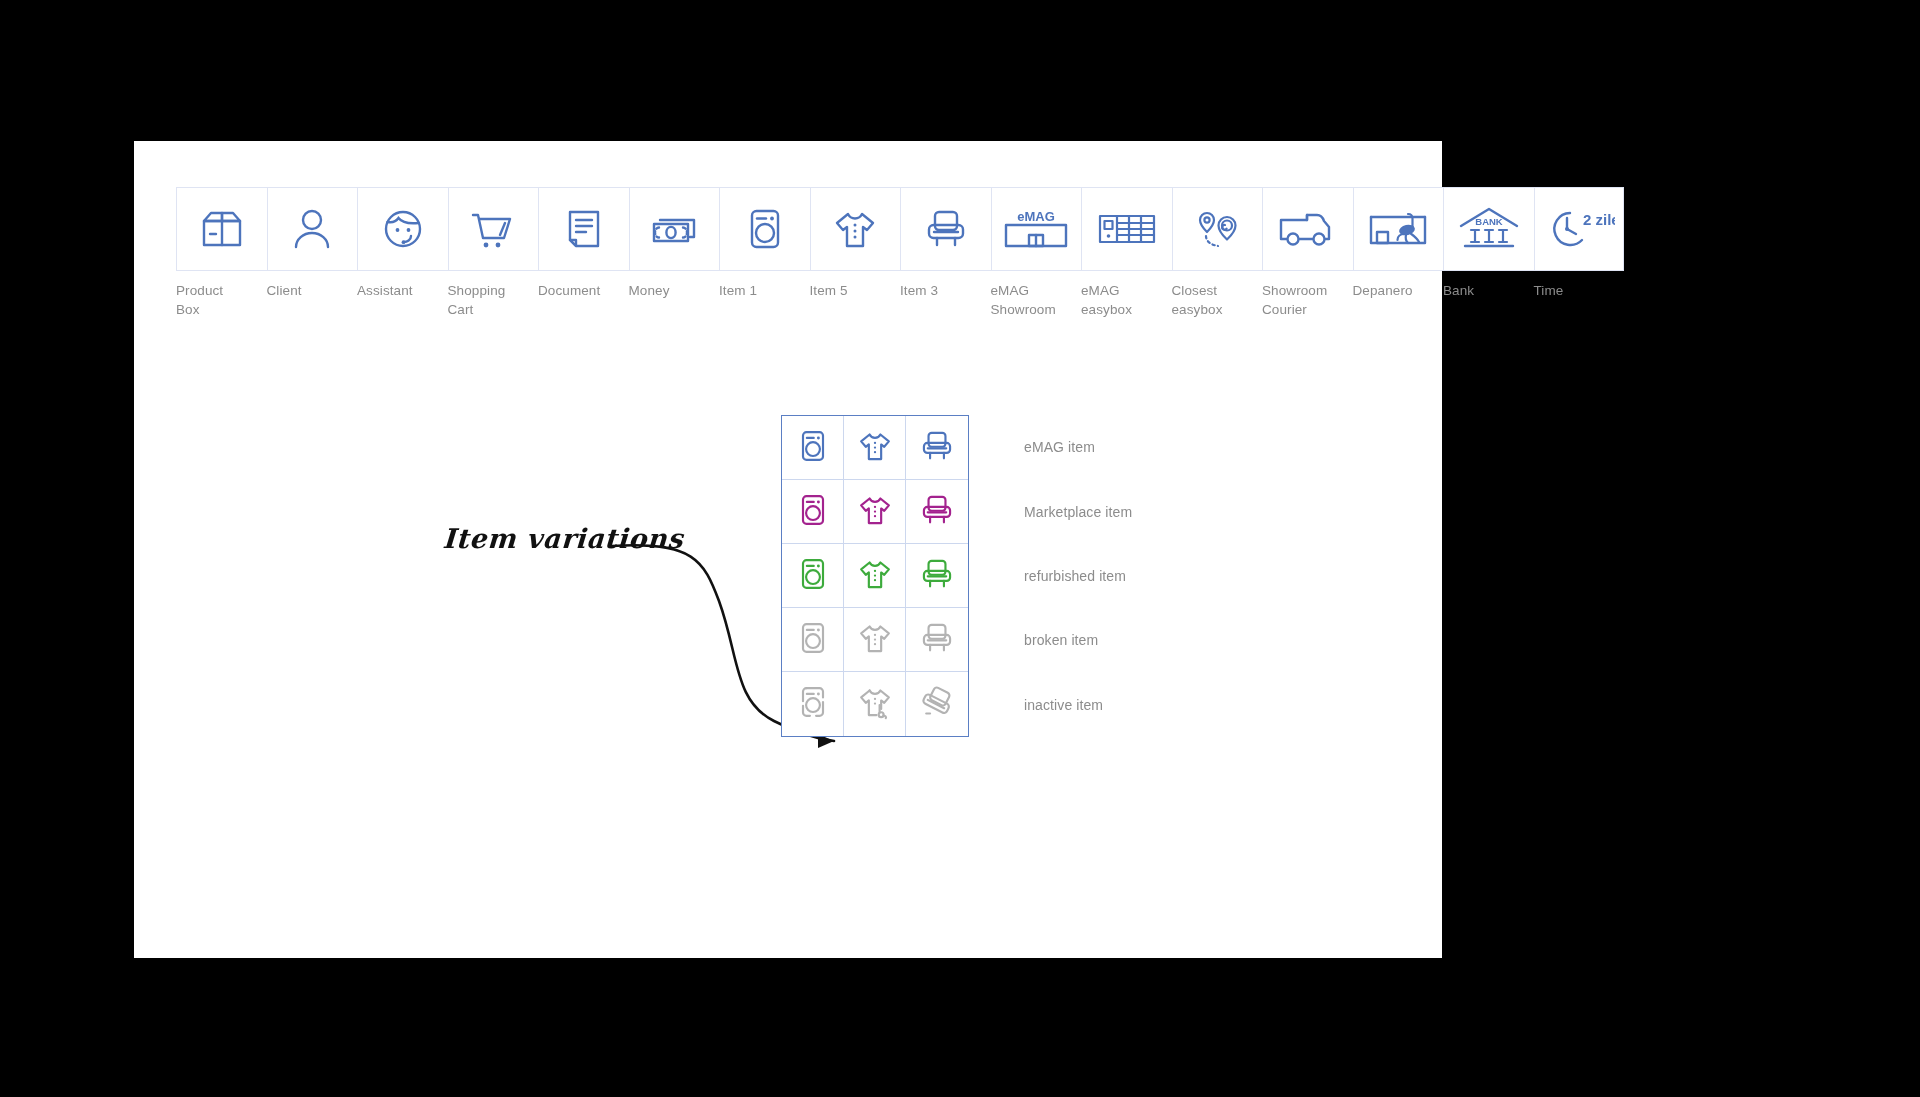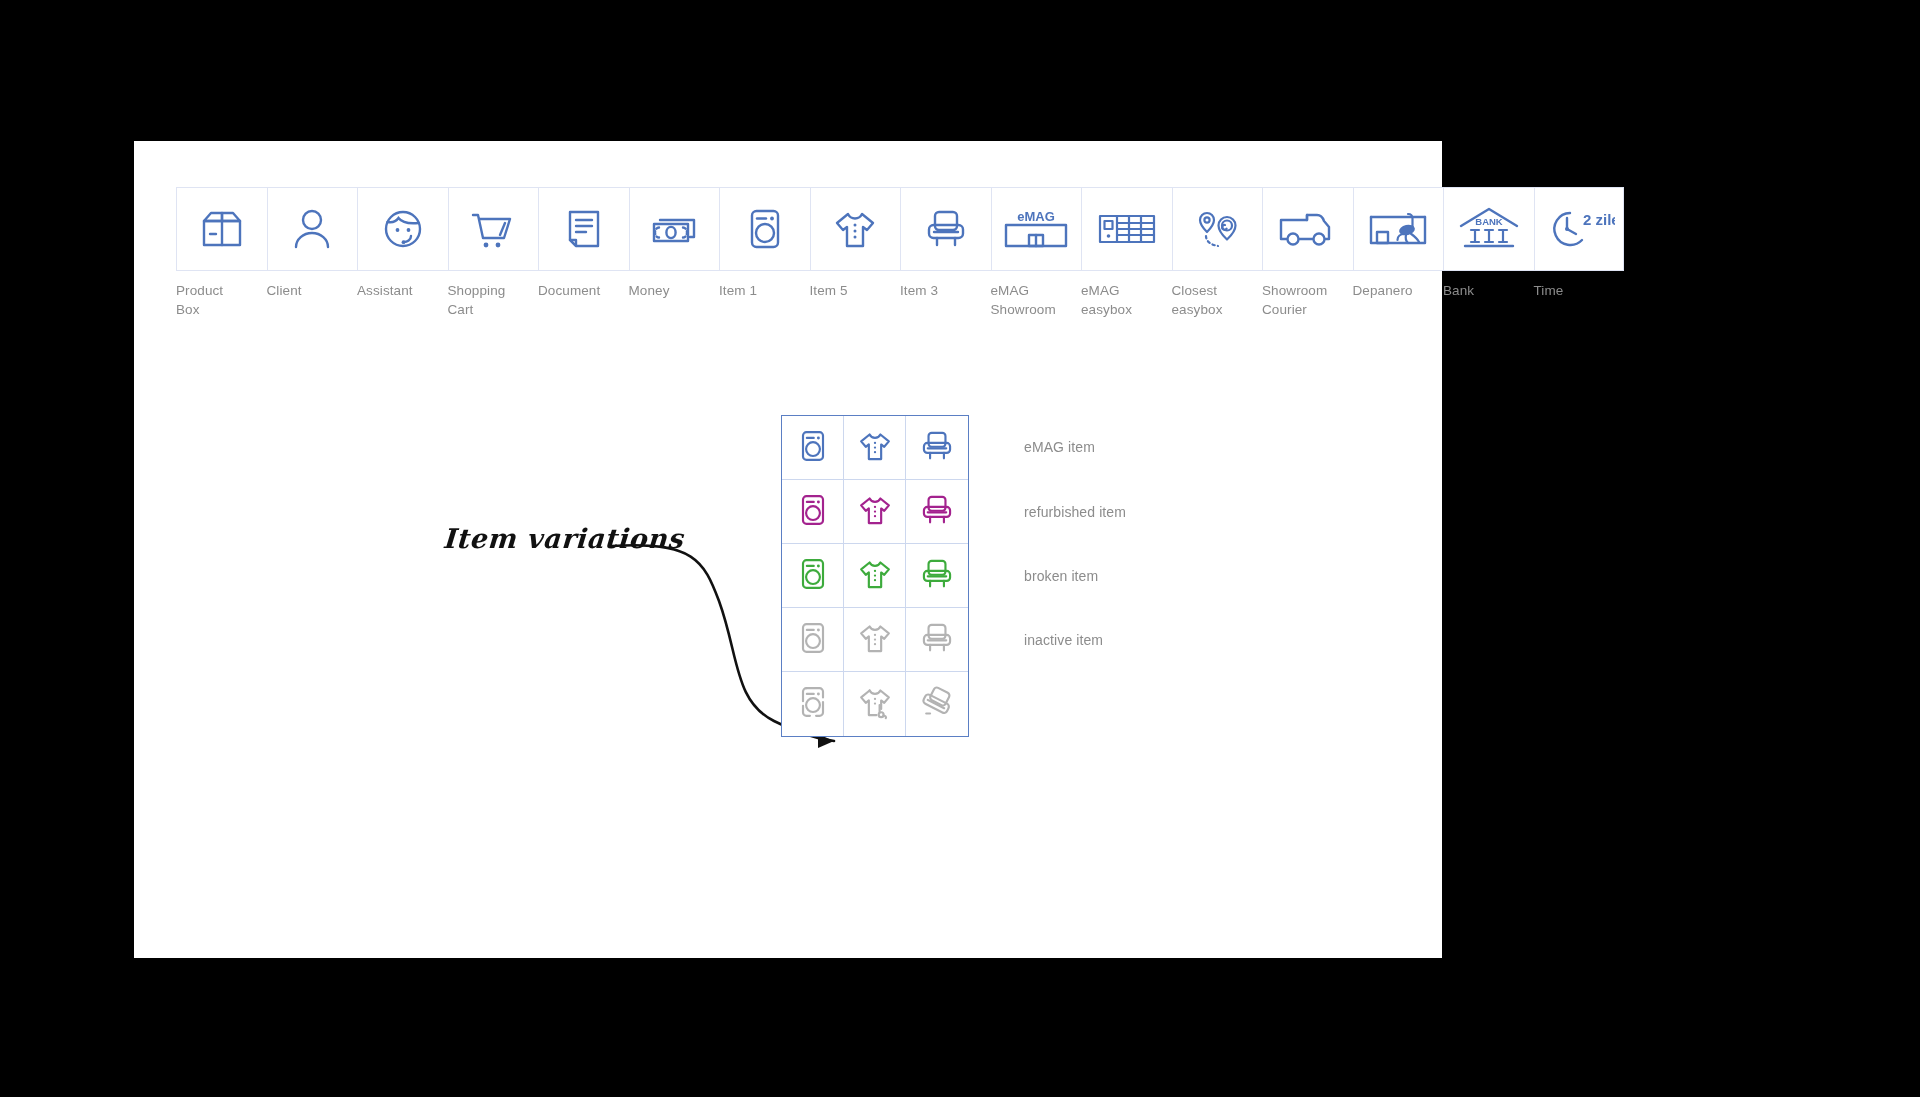--- a/index.html
+++ b/index.html
@@ -425,18 +425,19 @@
           <rect x="9" y="22" width="34" height="13" rx="4.5"></rect>
           <line x1="14" y1="29" x2="38" y2="29"></line>
         </g>
         <line x1="12" y1="41" x2="17" y2="41"></line>
       </svg></span>
     </div>
   </div>
 
   <div class="vlabels">
     <div class="vlabel">eMAG item</div>
+    <div class="vlabel">Marketplace item</div>
     <div class="vlabel">refurbished item</div>
     <div class="vlabel">broken item</div>
     <div class="vlabel">inactive item</div>
   </div>
 
 </div>
 
 </body></html>

